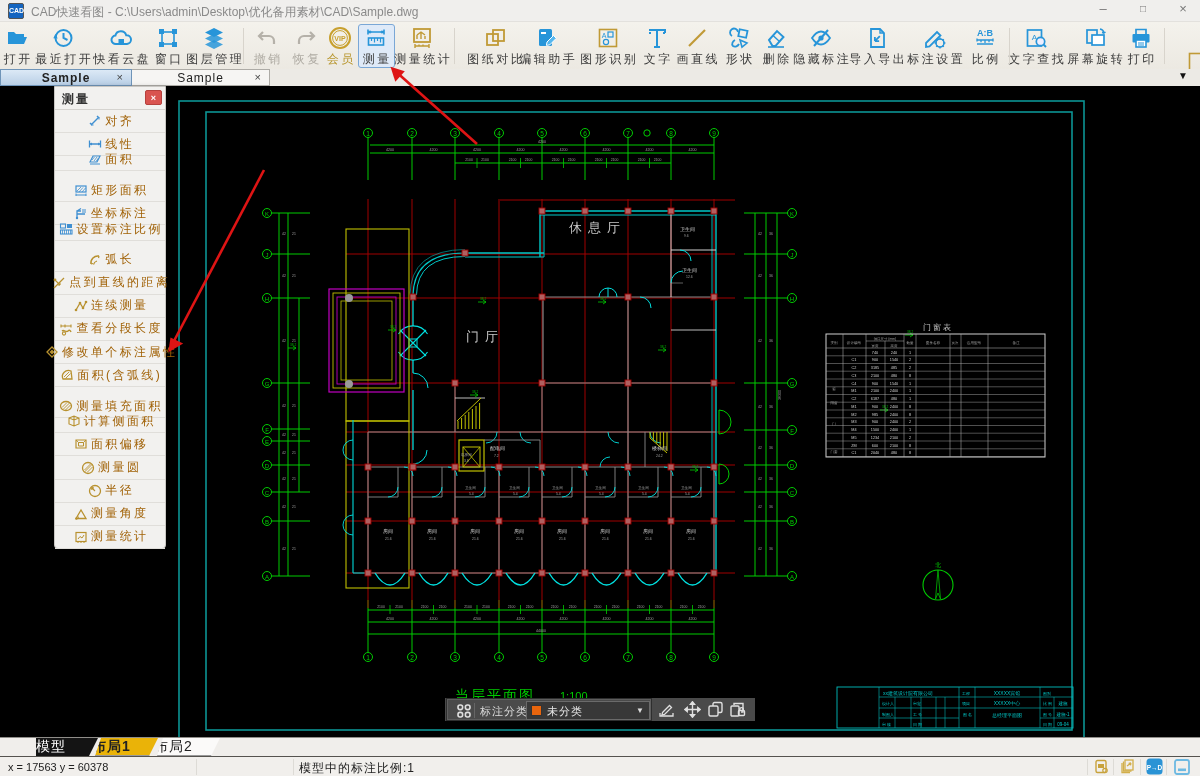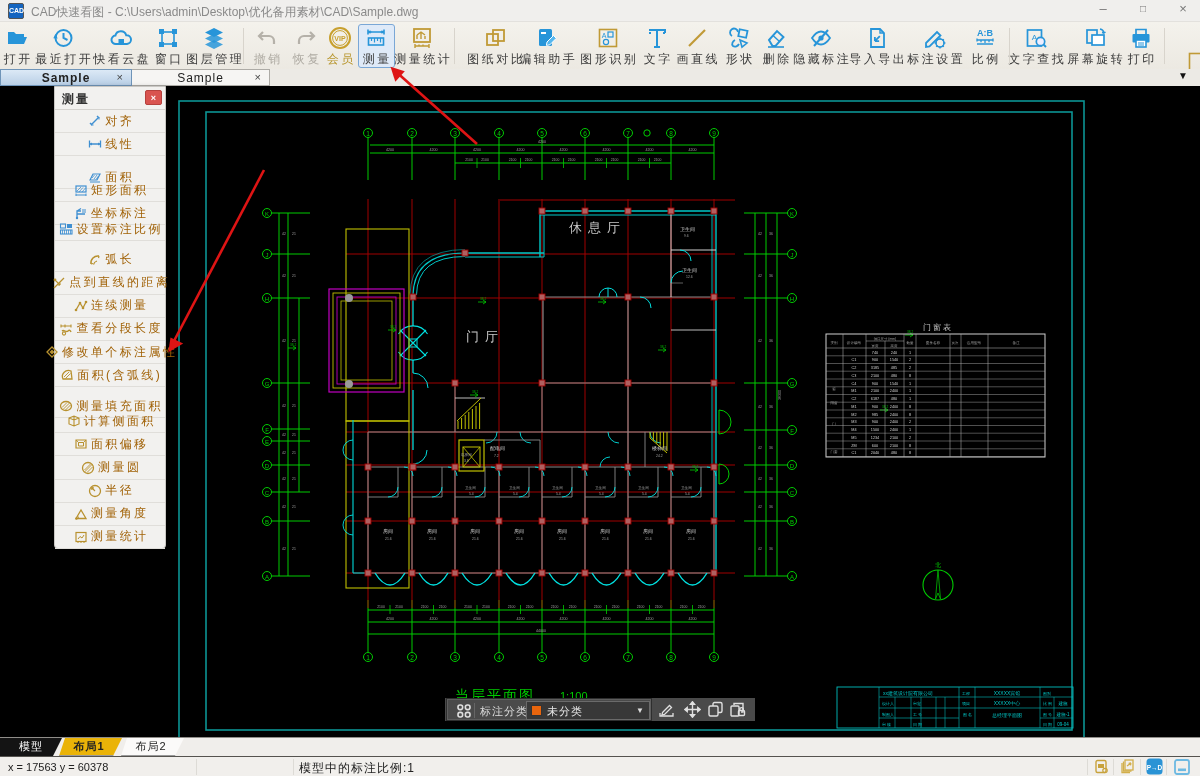--- a/index.html
+++ b/index.html
@@ -44,21 +44,21 @@
 #classgrid{position:absolute;left:10px;top:5px;}
 #classsep{position:absolute;left:27px;top:4px;width:1px;height:15px;background:#666;}
 #classlabel{position:absolute;left:33px;top:5px;font-size:11px;color:#ddd;letter-spacing:1px;}
 #classdd{position:absolute;left:79px;top:2px;width:124px;height:19px;background:#383838;border:1px solid #6a6a6a;}
 #classswatch{position:absolute;left:4px;top:3px;width:11px;height:11px;background:#e8650d;border:1px solid #333;}
 #classval{position:absolute;left:20px;top:2px;font-size:11px;color:#e8e8e8;letter-spacing:1px;}
 #classcaret{position:absolute;right:5px;top:4px;color:#ddd;font-size:8px;}
 .cicon{position:absolute;top:3px;}
 
 #bottabs{position:absolute;left:0;top:737px;width:1200px;height:19px;background:#f0eeeb;border-top:1px solid #8f8d89;}
-.btab{position:absolute;top:0;height:18px;font-size:11px;text-align:center;line-height:17px;letter-spacing:1px;}
+.btab{position:absolute;top:0;height:18px;font-size:14px;line-height:17px;letter-spacing:1px;margin-left:36px;}
 #btab0{left:0px;width:62px;background:#141414;color:#fff;clip-path:polygon(0 0,100% 0,calc(100% - 9px) 100%,0 100%);}
 #btab1{left:56px;width:66px;background:#eab308;color:#222;clip-path:polygon(9px 0,100% 0,calc(100% - 9px) 100%,3px 100%);border-bottom:1px solid #999;font-weight:bold;}
 #btab2{left:118px;width:66px;background:#fbfaf9;color:#222;clip-path:polygon(9px 0,100% 0,calc(100% - 9px) 100%,3px 100%);border-bottom:1px solid #999;}
 
 #statusbar{position:absolute;left:0;top:756px;width:1200px;height:20px;background:#f1efec;border-top:1px solid #55534f;}
 #coords{position:absolute;left:8px;top:4px;font-size:11px;color:#222;}
 #scaleinfo{position:absolute;left:299px;top:3px;font-size:12px;color:#222;letter-spacing:1px;}
 .ssep{position:absolute;top:2px;width:1px;height:16px;background:#dddbd6;}
 .sicon{position:absolute;top:2px;}
 </style>
@@ -910,21 +910,21 @@
       </div>
 <div class="pitem" style="top:46.1px;height:23px;">
         <div class="in">
           <svg width="14" height="14" viewBox="0 0 14 14">
             <path d="M1.5 3.5 v7 M12.5 3.5 v7 M1.5 7 h11" stroke="#3f8fd1" stroke-width="1.3"></path>
             <path d="M1.5 7 l2.5 -1.5 v3 Z M12.5 7 l-2.5 -1.5 v3 Z" fill="#3f8fd1"></path>
           </svg>
           <span class="tx">线性</span>
         </div>
       </div>
-<div class="pitem" style="top:79px;height:23px;padding-left:9px;">
+<div class="pitem" style="top:61px;height:23px;padding-left:9px;">
         <div class="in">
           <svg width="14" height="14" viewBox="0 0 14 14">
             <path d="M2 10 L5 4 h7 l-3 6 Z" fill="none" stroke="#3f8fd1" stroke-width="1.2"></path>
             <path d="M4 8 l2.5 -3 M6 9 l3 -4 M8 9.5 l2.5 -3.5" stroke="#3f8fd1" stroke-width=".8"></path>
             <path d="M2 12 h10" stroke="#3f8fd1" stroke-width="1"></path>
           </svg>
           <span class="tx">面积</span>
         </div>
       </div>
 <div class="pitem" style="top:92.3px;height:23px;">

